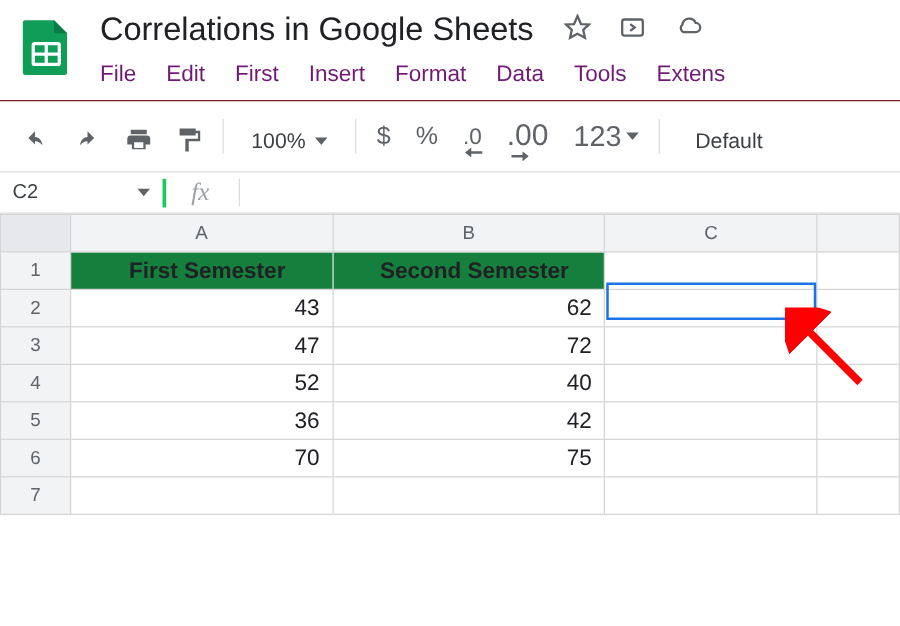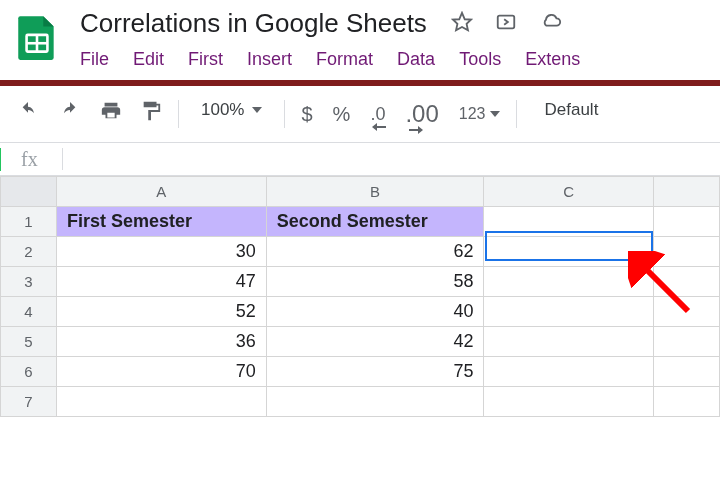--- a/index.html
+++ b/index.html
@@ -40,25 +40,25 @@
   }
   .menu-bar {
     display: flex;
     gap: 24px;
     font-size: 18px;
     color: #701a75;
     margin-top: 10px;
   }
   .menu-bar span { cursor: pointer; }
   .toolbar {
-    border-top: 6px solid #7f1d1d;
+    border-top: 1px solid #7f1d1d;
     margin-top: 10px;
     padding: 14px 16px;
     display: flex;
-    align-items: flex-start;
+    align-items: flex-end;
     color: #5f6368;
     font-size: 18px;
   }
   .tb-divider {
     width: 1px;
     height: 28px;
     background: #dadce0;
     margin: 0 16px;
   }
   .tb-item { display:flex; align-items:center; cursor:pointer; }
@@ -76,22 +76,23 @@
     width: 130px;
     padding-left: 10px;
     font-size: 16px;
     color: #3c4043;
     display:flex;
     align-items:center;
     justify-content:space-between;
     padding-right:10px;
   }
   .fx-box {
-    border-left: 1px solid #22c55e;
+    border-left: 3px solid #22c55e;
     padding: 0 16px 0 20px;
+    font-style: italic;
     font-family: "Times New Roman", serif;
     font-size: 20px;
     color: #9aa0a6;
   }
   .fx-input-border {
     border-left: 1px solid #dadce0;
     height: 22px;
     margin-left: 8px;
   }
   .grid {
@@ -123,24 +124,24 @@
   .corner {
     background: #e6e8eb;
     width: 56px;
   }
   .data-cell {
     font-size: 18px;
     padding: 0 10px;
     text-align: right;
   }
   .header-cell {
-    background: #c4b5fd;
+    background: #15803d;
     font-weight: bold;
     font-size: 18px;
-    text-align: left;
+    text-align: center;
     padding-left: 10px;
   }
   .selection-box {
     position: absolute;
     border: 2px solid #1a73e8;
     pointer-events: none;
   }
   .sel-handle {
     position:absolute;
     width:8px;
@@ -250,29 +251,33 @@
           <path d="M0 4l5-4v3h9v2H5v3z"></path>
         </svg>
     </span>
     <span class="tb-item" style="position:relative">
       <span style="font-size:24px">.00</span>
       <svg width="14" height="8" style="position:absolute;bottom:-6px;left:4px" viewBox="0 0 14 8" fill="#5f6368">
           <path d="M14 4L9 0v3H0v2h9v3z"></path>
         </svg>
     </span>
     <span class="tb-item" style="display:flex;align-items:center;gap:4px">
-      <span style="font-size:16px">123</span>
+      <span style="font-size:23px">123</span>
       <span class="caret-down"></span>
     </span>
   </div>
   <div class="tb-divider"></div>
   <span class="font-name tb-item">Default</span>
 </div>
 
 <div class="name-box-row">
+  <div class="name-box">
+    <span>C2</span>
+    <span class="caret-down"></span>
+  </div>
   <div class="fx-box">fx</div>
   <div class="fx-input-border"></div>
   <div style="flex:1"></div>
 </div>
 
 <div class="grid">
   <table class="sheet">
     <colgroup>
       <col style="width:56px">
       <col style="width:210px">
@@ -290,29 +295,29 @@
     </tr>
     <tr>
       <th class="row-head">1</th>
       <td class="header-cell">First Semester</td>
       <td class="header-cell">Second Semester</td>
       <td></td>
       <td></td>
     </tr>
     <tr>
       <th class="row-head">2</th>
-      <td class="data-cell">30</td>
+      <td class="data-cell">43</td>
       <td class="data-cell">62</td>
       <td></td>
       <td></td>
     </tr>
     <tr>
       <th class="row-head">3</th>
       <td class="data-cell">47</td>
-      <td class="data-cell">58</td>
+      <td class="data-cell">72</td>
       <td></td>
       <td></td>
     </tr>
     <tr>
       <th class="row-head">4</th>
       <td class="data-cell">52</td>
       <td class="data-cell">40</td>
       <td></td>
       <td></td>
     </tr>

